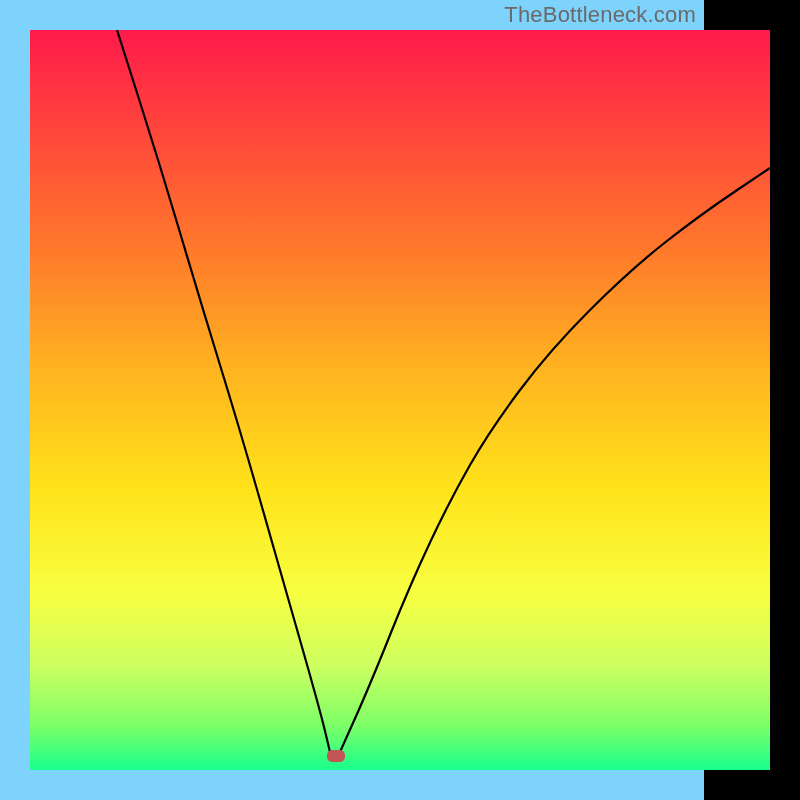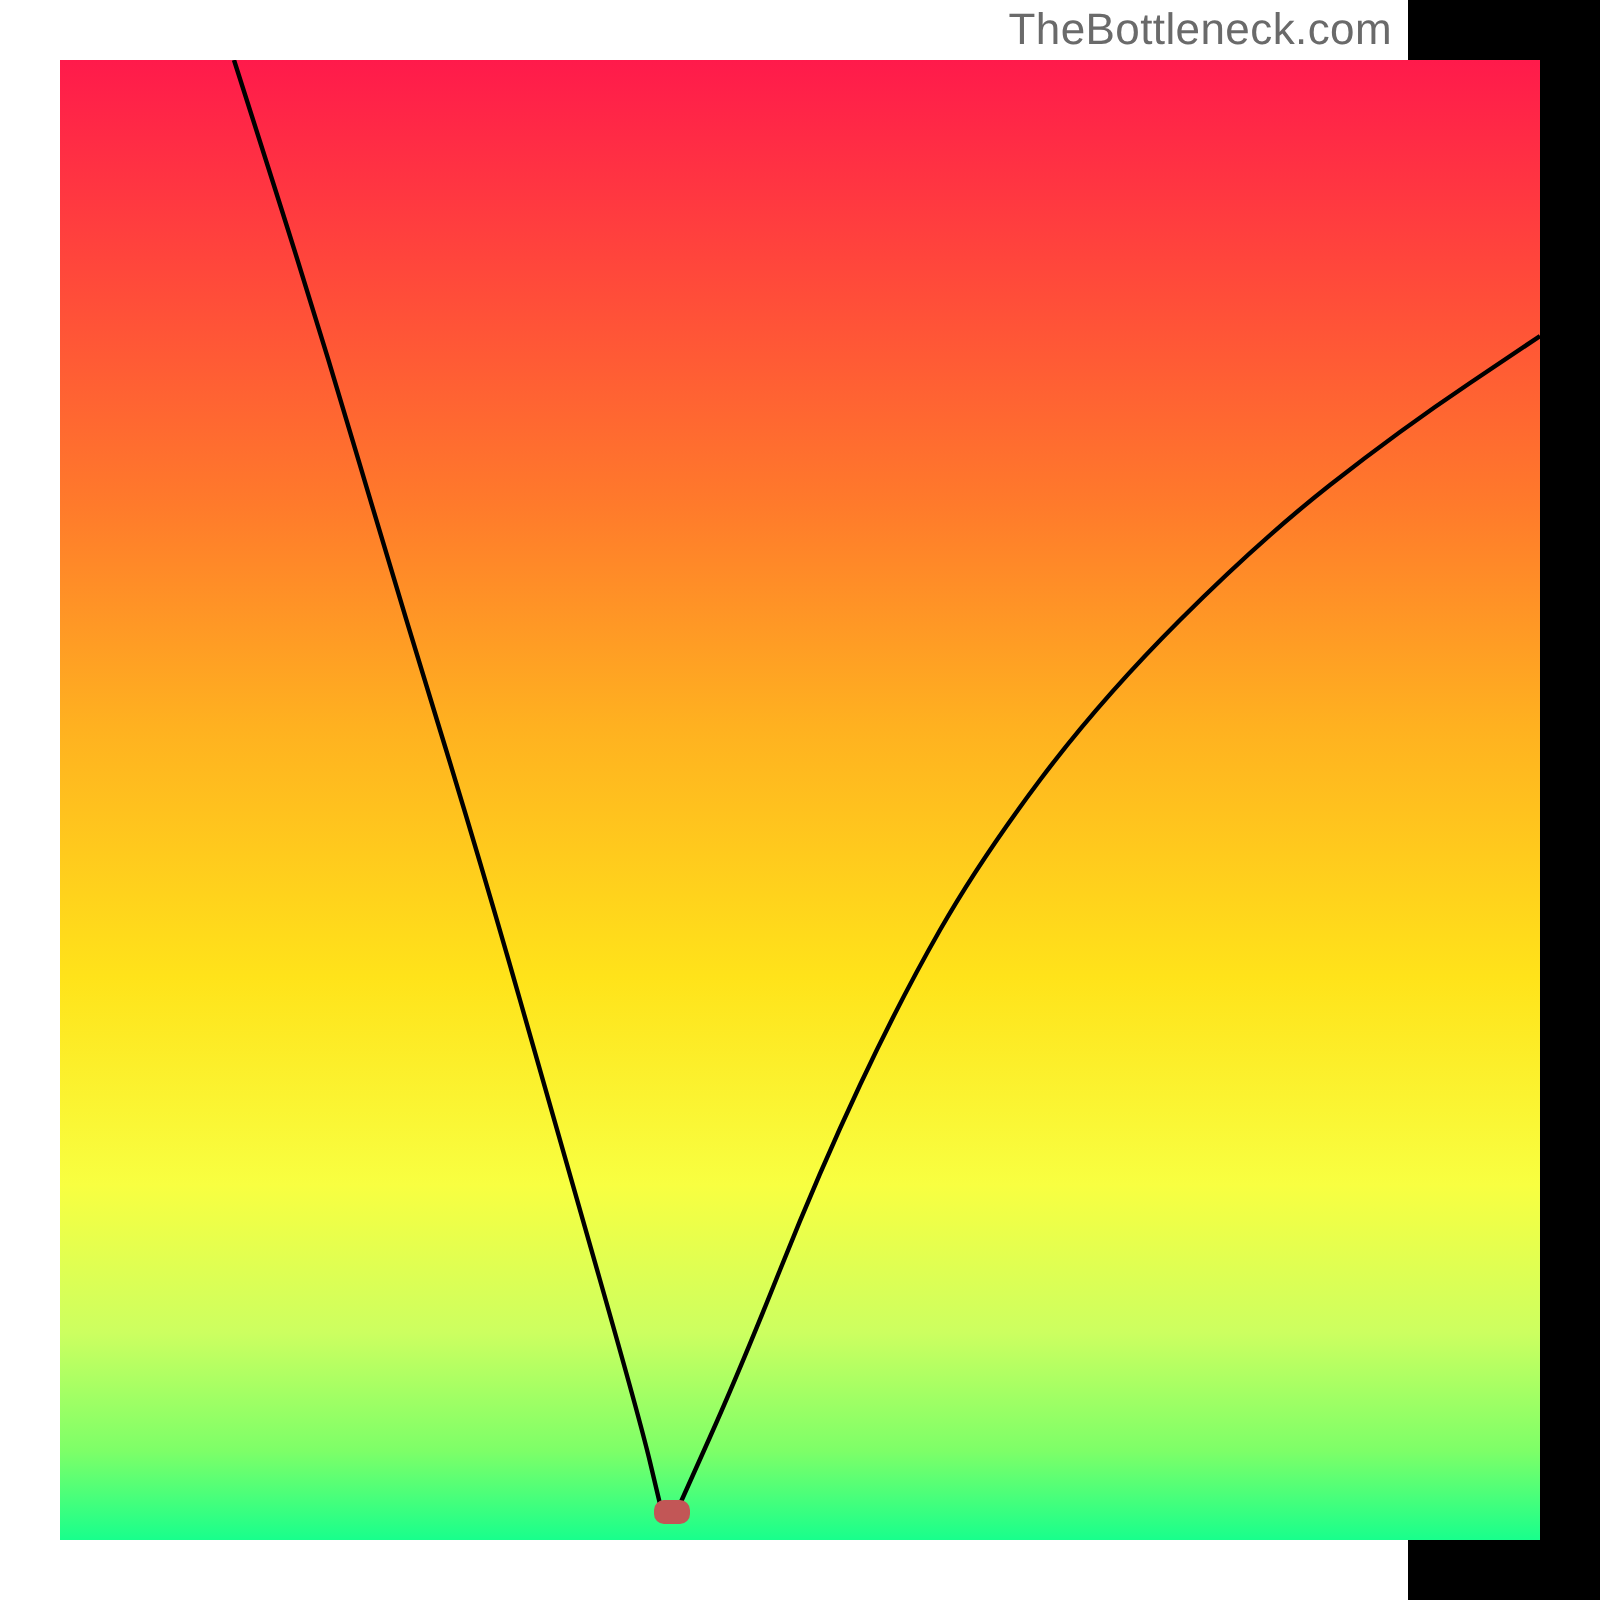--- a/index.html
+++ b/index.html
@@ -7,21 +7,21 @@
     padding: 0;
     width: 800px;
     height: 800px;
     background: #000;
     position: relative;
     font-family: Arial, Helvetica, sans-serif;
   }
   .outer {
     width: 704px;
     height: 800px;
-    background: #ffffff;
+    background: #7dd3fc;
     position: relative;
   }
   .watermark {
     position: absolute;
     top: 2px;
     right: 8px;
     color: #6a6a6a;
     font-size: 22px;
     font-weight: 500;
     letter-spacing: 0.2px;

